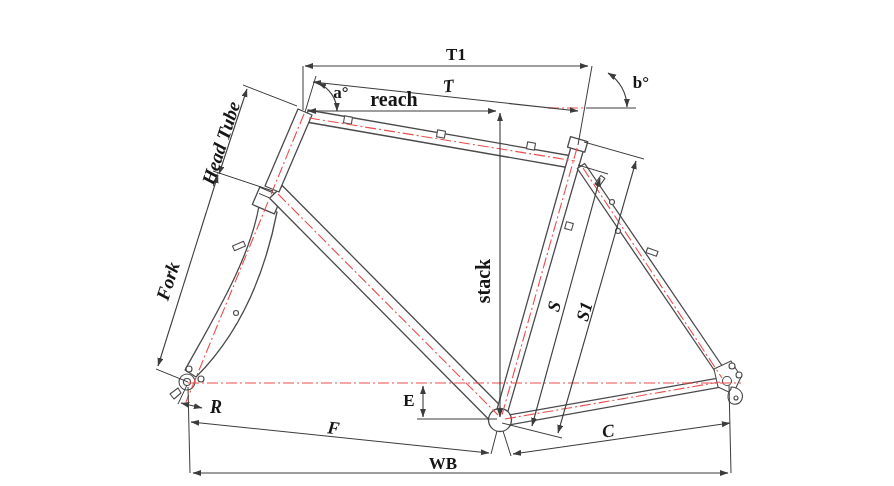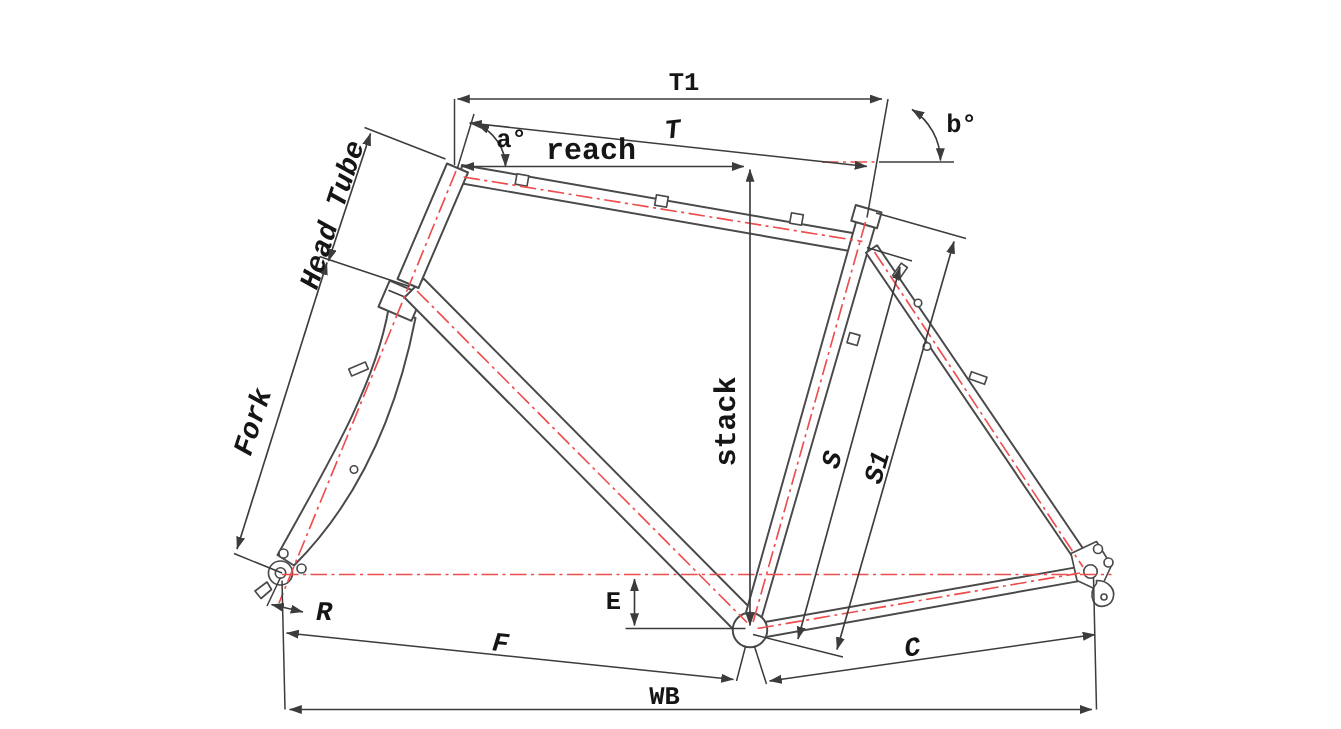--- a/index.html
+++ b/index.html
@@ -1,17 +1,17 @@
 <!DOCTYPE html>
 <html><head>
 <meta charset="utf-8">
 <style>
   html,body{margin:0;padding:0;background:#ffffff;}
   #stage{position:relative;width:894px;height:485px;background:#ffffff;overflow:hidden;
-         font-family:Liberation Mono, monospace;}
+         font-family:Liberation Serif, serif;}
   svg{display:block;}
   .tube{fill:#ffffff;stroke:#4a4a4a;stroke-width:1.3;stroke-linejoin:round;}
   .detail{fill:#ffffff;stroke:#4a4a4a;stroke-width:1.1;stroke-linejoin:round;}
   .cl{fill:none;stroke:#ee4d4d;stroke-width:1.1;stroke-dasharray:11 3 2 3;}
   .dim{fill:none;stroke:#3c3c3c;stroke-width:1.1;}
   .ext{fill:none;stroke:#3c3c3c;stroke-width:1;}
   .lbl{fill:#151515;font-weight:bold;font-size:17px;}
   .lbl-big{fill:#151515;font-weight:bold;font-size:20px;}
   .lbl-it{fill:#151515;font-weight:bold;font-style:italic;font-size:18px;}
   .lbl-rot{fill:#151515;font-weight:bold;font-style:italic;font-size:19px;}

